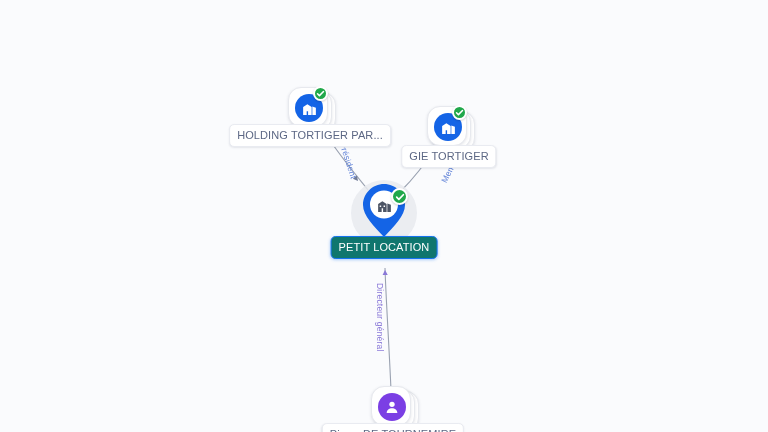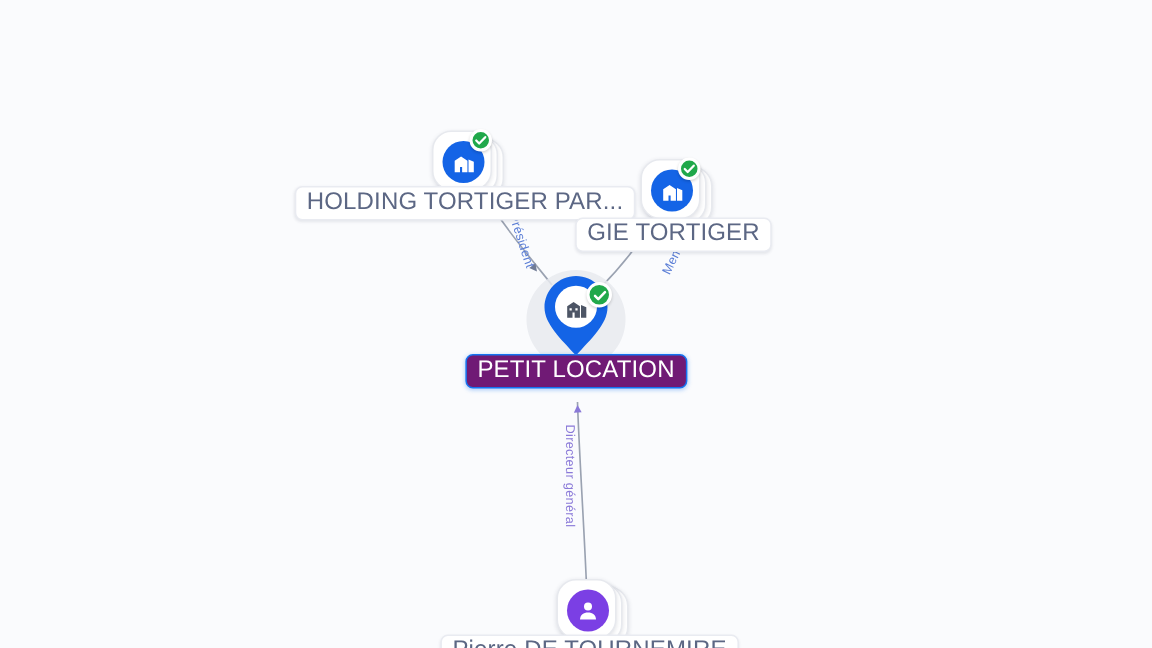--- a/index.html
+++ b/index.html
@@ -80,32 +80,32 @@
     display: flex; align-items: center; justify-content: center;
     box-shadow: 0 1px 2px rgba(0,0,0,.18);
   }
   .badge svg { display: block; }
 
   
   .label {
     position: absolute;
     transform: translateX(-50%);
     white-space: nowrap;
-    font-size: 16px;
+    font-size: 11px;
     line-height: 14px;
     padding: 3px 7px 4px 7px;
     border-radius: 5px;
     background: #ffffff;
     color: #5c6784;
     border: 1px solid #e9ebf1;
     box-shadow: 0 1px 2px rgba(40,50,80,.10);
     letter-spacing: .1px;
   }
   .label.selected {
-    background: #701a75;
+    background: #0f766e;
     color: #ffffff;
     border-color: #1573f0;
     font-weight: 400;
     box-shadow: 0 1px 3px rgba(21,115,240,.35);
   }
 
   
   .edge-label {
     position: absolute;
     font-size: 8.5px;

